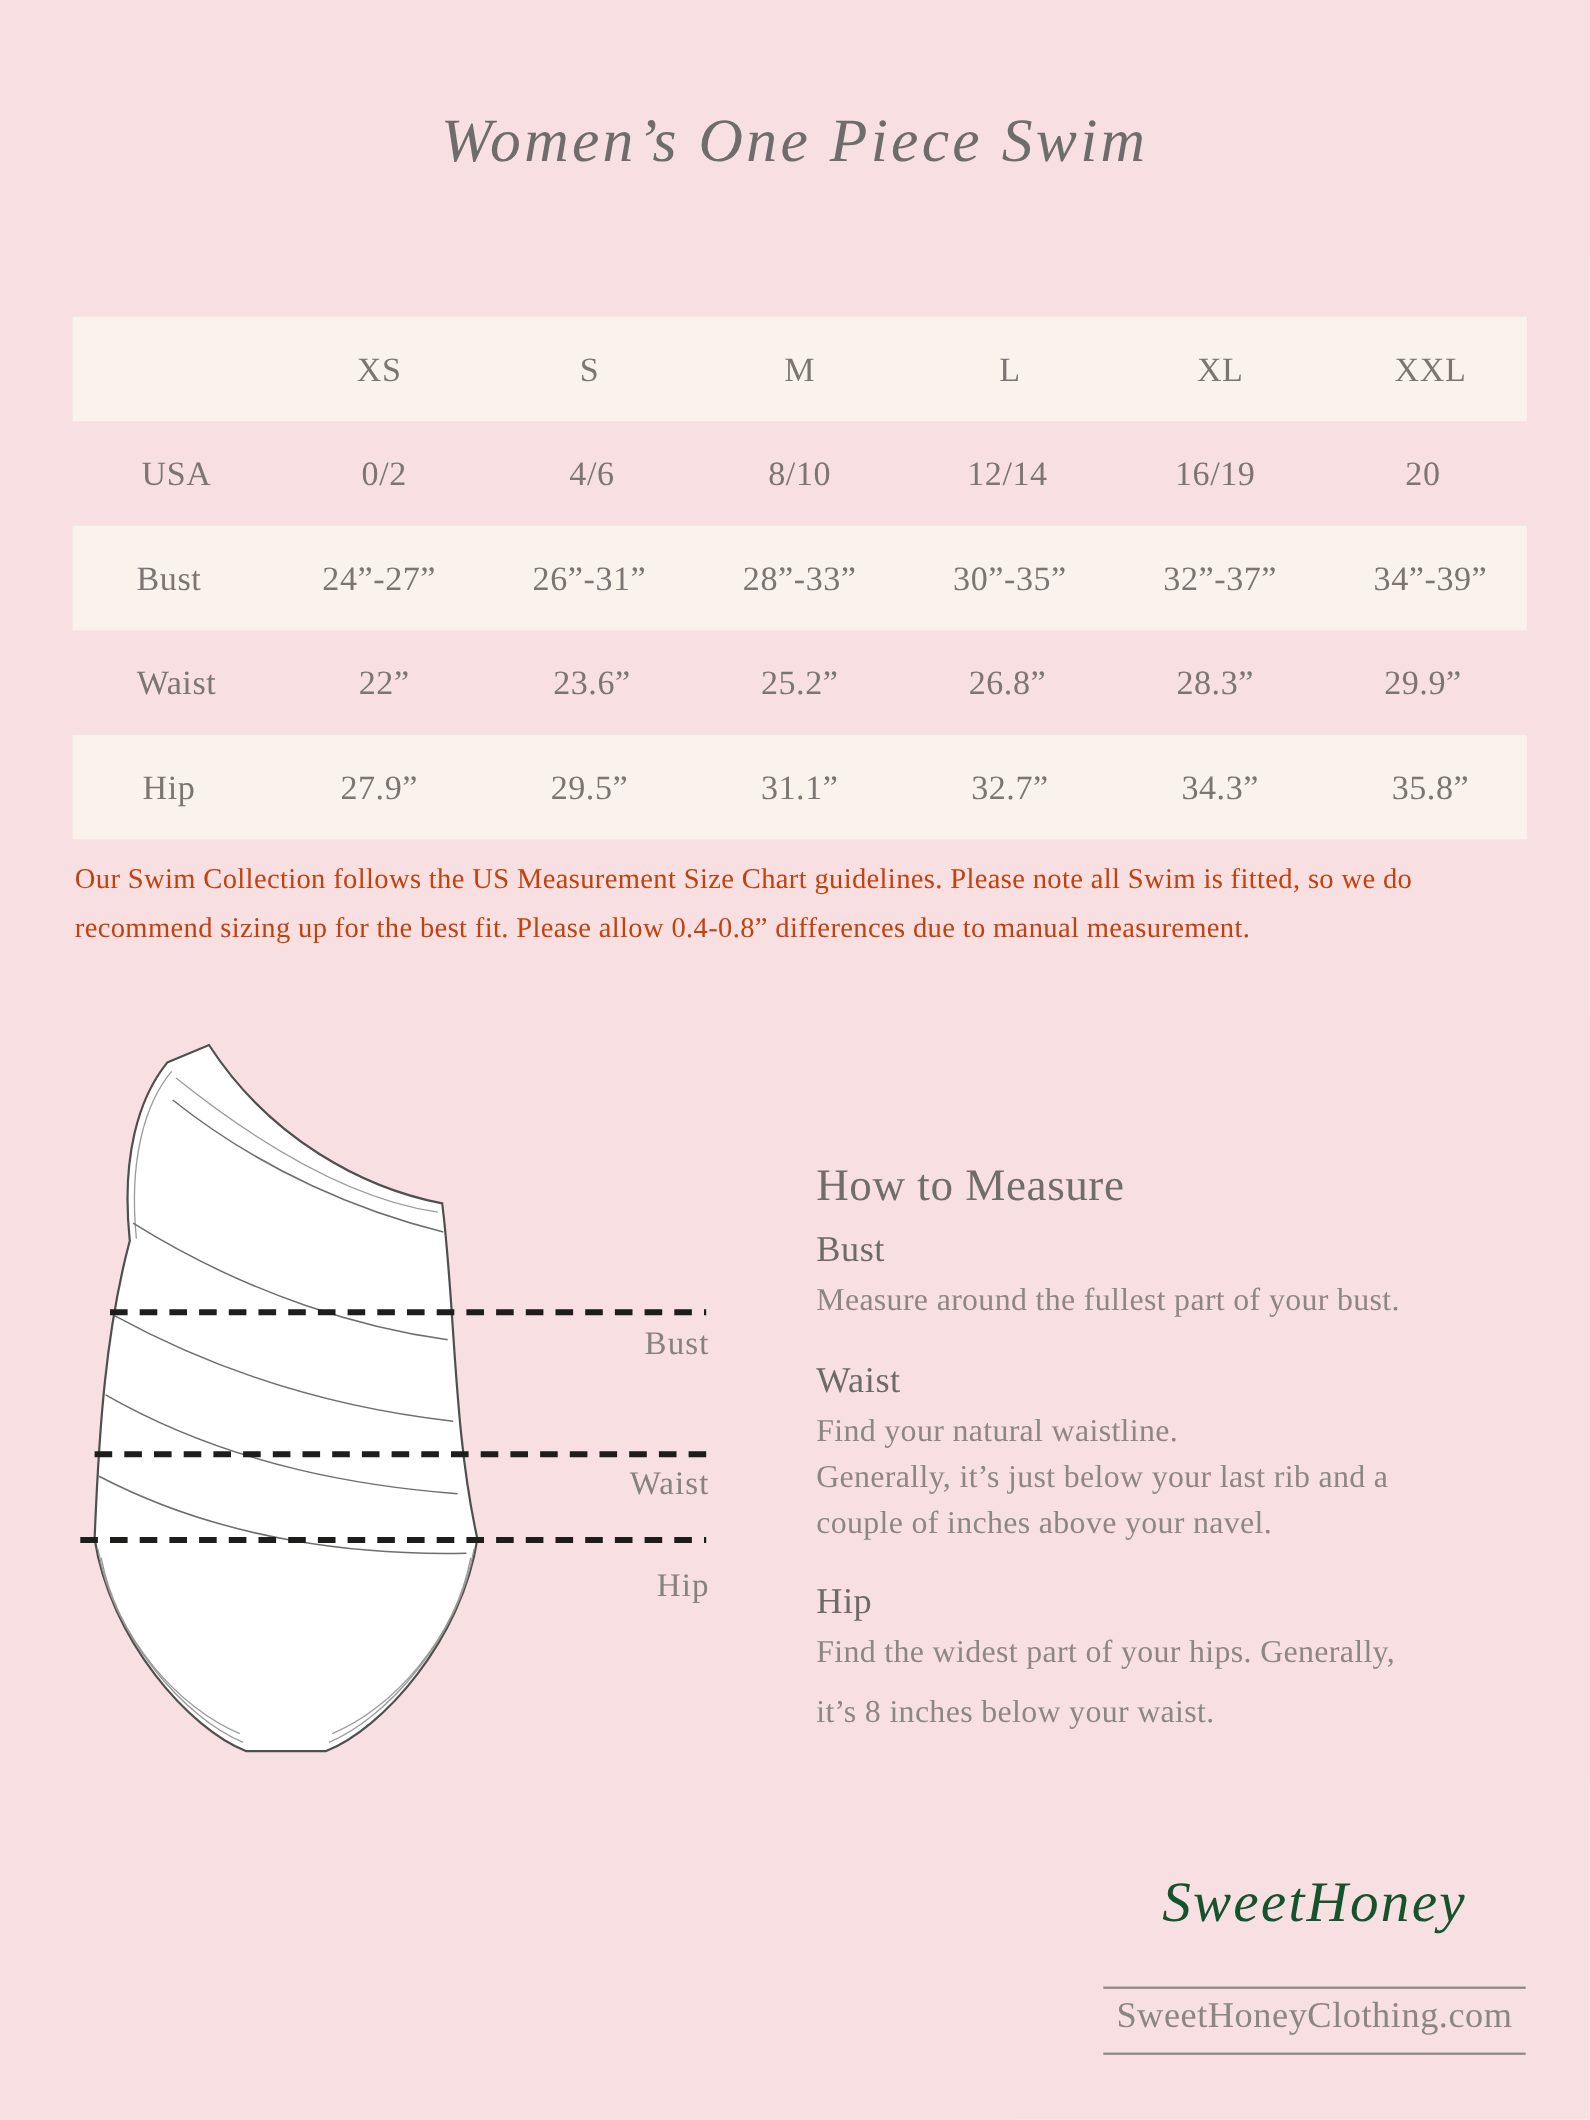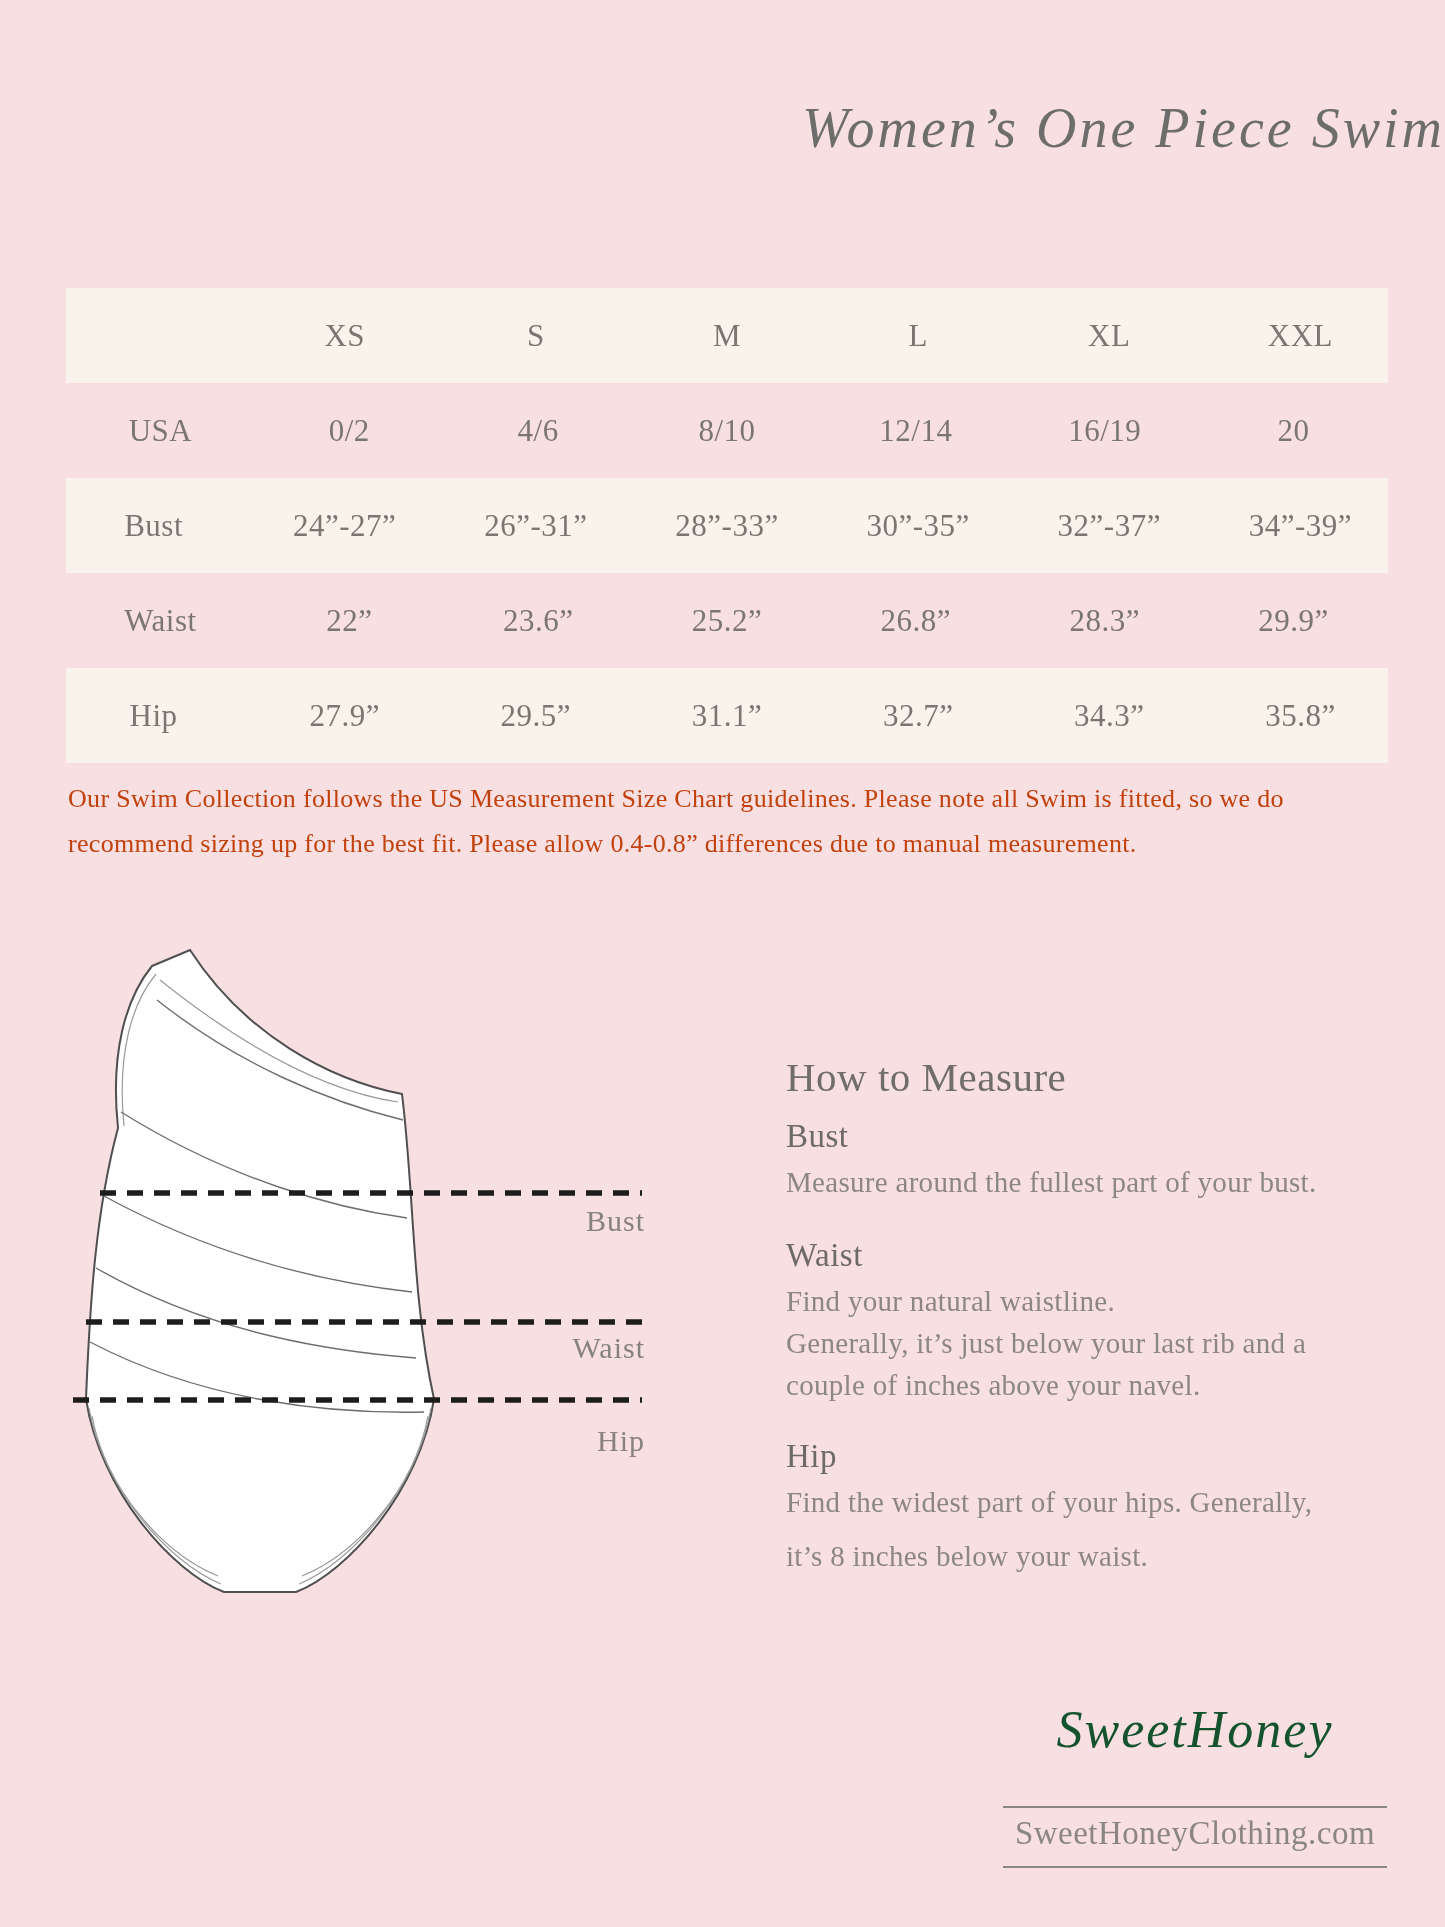--- a/index.html
+++ b/index.html
@@ -3,21 +3,21 @@
 <meta charset="utf-8">
 <style>
   html,body { margin:0; padding:0; }
   body { font-family: "Liberation Serif", "DejaVu Serif", serif; }
   .page {
     position:relative; width:1445px; height:1927px;
     background:#f8dfe2; overflow:hidden;
   }
   .title {
     position:absolute; top:96px; left:0; width:100%;
-    text-align:right; font-style:italic;
+    text-align:center; font-style:italic;
     font-size:56px; letter-spacing:3px; color:#6d6d6b;
   }
   
   .size-table {
     position:absolute; left:66px; top:288px; width:1322px;
   }
   .t-row {
     display:grid; grid-template-columns:repeat(7,1fr);
     height:95px; align-items:center; text-align:center;
   }
@@ -39,21 +39,21 @@
   .dash-line { stroke:#1d1d1b; stroke-width:5.5; stroke-dasharray:16 11; }
   .diagram-label {
     font-family:"Liberation Serif","DejaVu Serif",serif;
     font-size:30px; fill:#87827e; letter-spacing:1px;
   }
   
   .measure { position:absolute; left:742px; top:1053px; width:640px; color:#8d8784; }
   .measure-heading { font-size:41px; color:#706d6b; letter-spacing:0.5px; }
   .measure-sub { font-size:33px; color:#6d6a68; letter-spacing:0.5px; }
   .measure-line { font-size:29px; line-height:42px; white-space:nowrap; letter-spacing:0.3px; }
-  .pos { position:absolute; left:0;margin-left:44px; }
+  .pos { position:absolute; left:0; }
   
   .footer-logo {
     position:absolute; left:1003px; top:1700px; width:384px;
     text-align:center; font-style:italic; font-size:52px;
     color:#14532d; letter-spacing:2px;
   }
   .footer-rule { position:absolute; left:1003px; width:384px; height:2px; background:#8b8683; }
   .rule-top { top:1806px; }
   .rule-bottom { top:1866px; }
   .footer-site {

